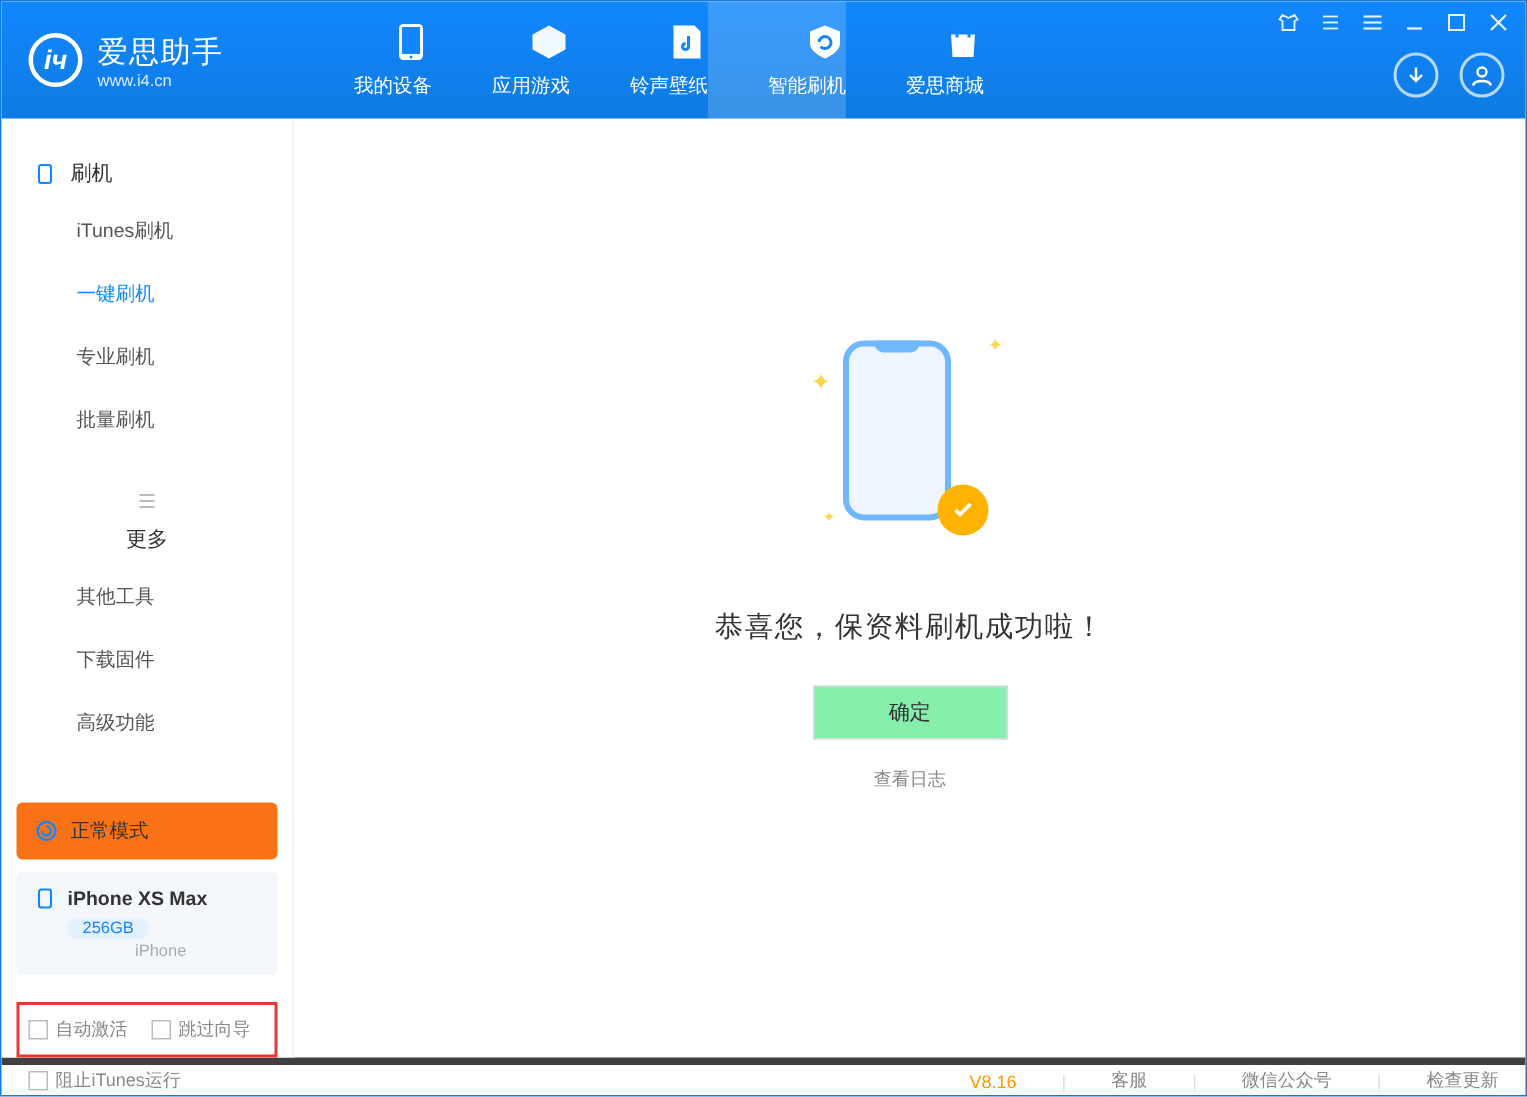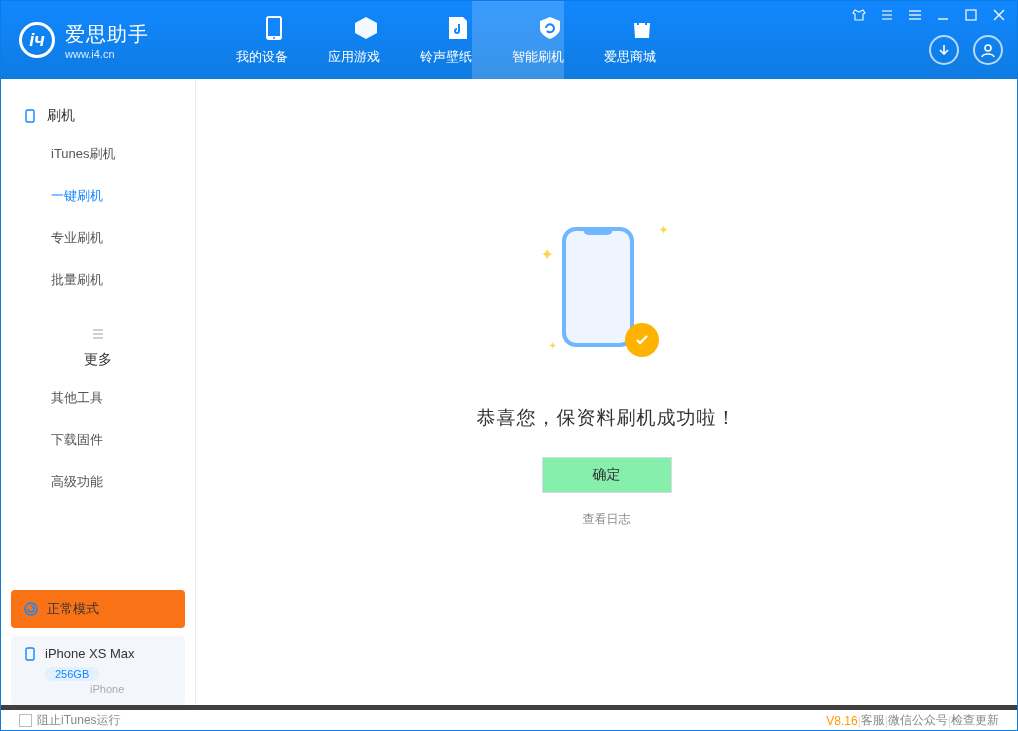--- a/index.html
+++ b/index.html
@@ -26,42 +26,42 @@
 .body-area { display: flex; height: 626px; }
 .sidebar { width: 195px; border-right: 1px solid #eceef2; display: flex; flex-direction: column; padding-top: 20px; background:#fff; }
 .side-group-hdr { display:flex; align-items:center; gap:10px; padding: 8px 22px; font-size: 14px; color:#333; font-weight:500; }
 .side-items { padding-left: 50px; }
 .side-item { padding: 12px 0; font-size: 13px; color: #555; cursor:pointer; }
 .side-item.active { color: #1187ff; }
 
 .side-flex { flex:1; }
 .device-mode { margin: 0 10px 8px; background:#f97316; border-radius:4px; padding:10px 12px; font-size:13px; color:#333; display:flex; align-items:center; gap:8px; }
 .device-card { margin: 0 10px; background:#f3f6fa; border-radius:4px; padding:10px 12px; }
-.device-card .dn { font-size:13px; font-weight:400; color:#333; display:flex; align-items:center; gap:8px; }
+.device-card .dn { font-size:13px; font-weight:700; color:#333; display:flex; align-items:center; gap:8px; }
 .cap-pill { display:inline-block; background:#e3f0ff; color:#1187ff; border-radius:10px; padding:1px 10px; font-size:11px; margin:6px 0 2px 22px; }
 .dev-type { font-size:11px; color:#aaa; margin-left:22px;padding-left:45px; }
 
 .checkbox-row { margin: 18px 10px 0; border:2px solid #e53935; padding:8px 6px; display:flex; gap:16px; align-items:center; }
 .cb { display:flex; align-items:center; gap:5px; font-size:12px; color:#888; cursor:pointer; }
 .cb-box { width:13px; height:13px; border:1px solid #bbb; }
 
 .main { flex:1; position:relative; display:flex; flex-direction:column; align-items:center; justify-content:center; }
 .phone-illus { position:relative; width:120px; height:160px; margin-top:-40px; }
 .phone-body { position:absolute; left:15px; top:10px; width:72px; height:120px; border:4px solid #6fb8ff; border-radius:14px; background:#eef5ff; }
 .phone-notch { position:absolute; left:36px; top:10px; width:30px; height:8px; background:#6fb8ff; border-radius:0 0 6px 6px; }
 .phone-check { position:absolute; right:8px; bottom:20px; width:34px; height:34px; background:#ffb300; border-radius:50%; display:flex; align-items:center; justify-content:center; }
 .spark { position:absolute; color:#ffd54f; font-size:16px; }
 .spark.s1{ left:-6px; top:28px; } .spark.s2{ right:-2px; top:6px; font-size:12px; } .spark.s3{ left:2px; bottom:26px; font-size:10px;}
 .success-text { margin-top:28px; font-size:19px; color:#333; letter-spacing:1px; }
 .ok-btn { margin-top:26px; width:130px; height:36px; border:1px solid #d9dde3; background:#86efac; font-size:14px; color:#333; cursor:pointer; }
 .log-link { margin-top:18px; font-size:12px; color:#888; cursor:pointer; }
 
 .footer { height: 26px; border-top:5px solid #404040; display:flex; align-items:center; padding:4px 18px; font-size:12px; color:#888; }
 .footer .cb { color:#888; }
-.footer-right { margin-left:auto; display:flex; align-items:center; gap:0;justify-content:center; }
+.footer-right { margin-left:auto; display:flex; align-items:center; gap:30px;justify-content:center; }
 .footer-right .ver { color:#ff9800; }
 .footer-right .sep { color:#ddd; }
 .footer-right .lnk { color:#888; cursor:pointer; }
 
 .small-icon { width:14px; height:14px; }
 </style>
 </head>
 <body>
 
 <div class="header">
@@ -216,20 +216,30 @@
       <div class="dn">
         <svg width="14" height="14" viewBox="0 0 14 14" fill="none" stroke="#1187ff" stroke-width="1.4">
             <rect x="3" y="1" width="8" height="12" rx="1.5"></rect>
           </svg>
         <span>iPhone XS Max</span>
       </div>
       <span class="cap-pill">256GB</span>
       <div class="dev-type">iPhone</div>
     </div>
 
+    <div class="checkbox-row">
+      <label class="cb">
+          <span class="cb-box"></span>
+          <span>自动激活</span>
+        </label>
+      <label class="cb">
+          <span class="cb-box"></span>
+          <span>跳过向导</span>
+        </label>
+    </div>
   </div>
 
   <div class="main">
     <div class="phone-illus">
       <span class="spark s1">✦</span>
       <span class="spark s2">✦</span>
       <span class="spark s3">✦</span>
       <div class="phone-body"></div>
       <div class="phone-notch"></div>
       <div class="phone-check">

